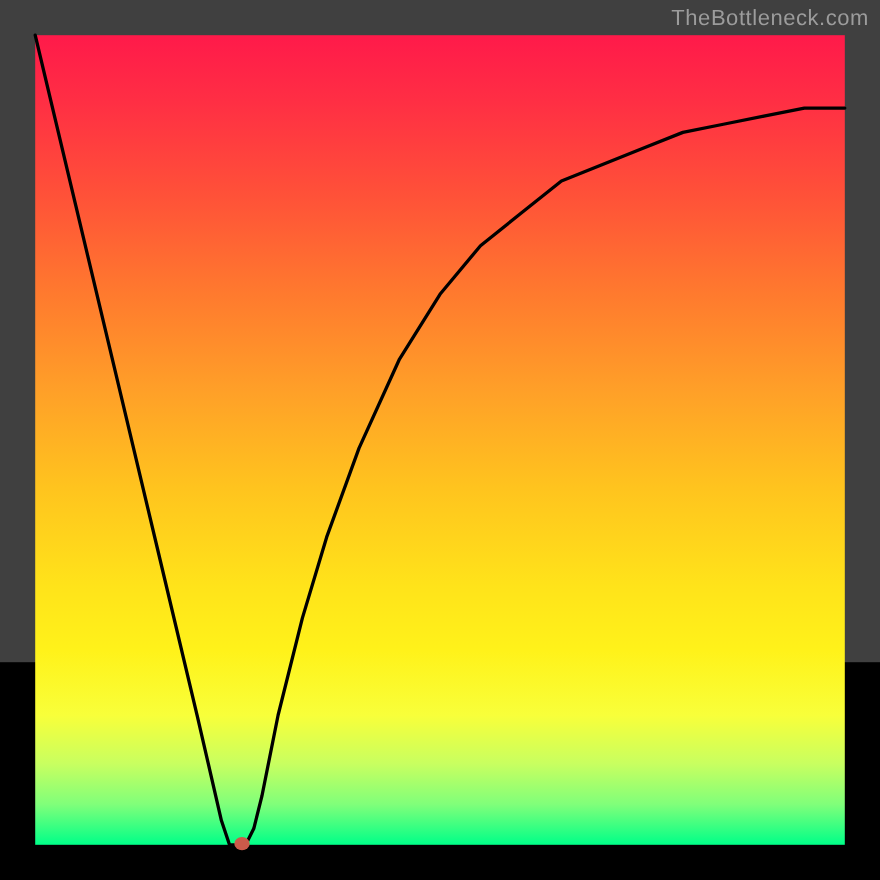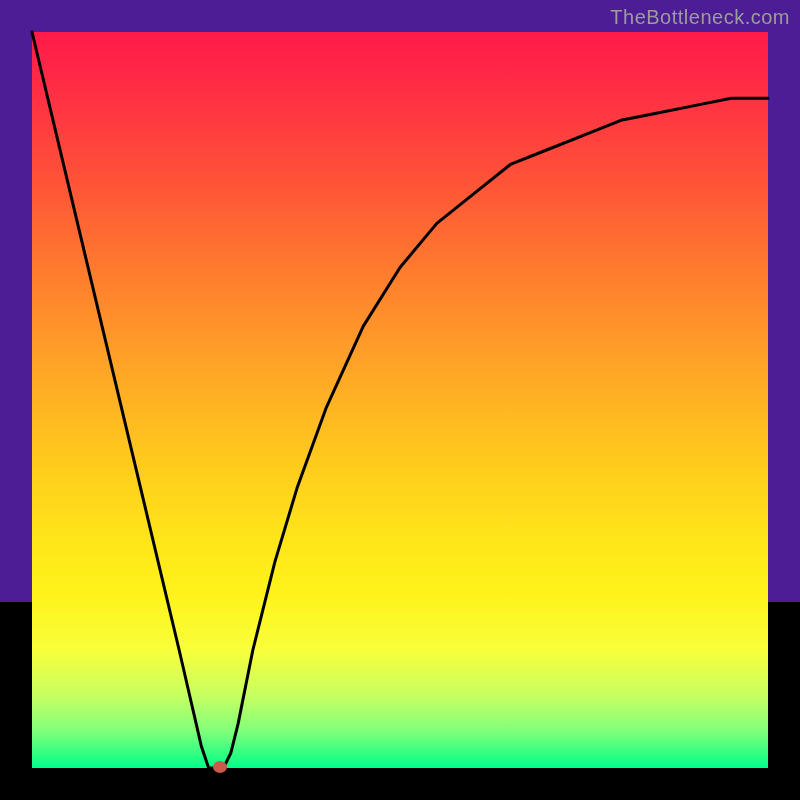--- a/index.html
+++ b/index.html
@@ -1,21 +1,21 @@
 <!DOCTYPE html>
 <html><head>
 <meta charset="utf-8">
 <style>
   * { margin: 0; padding: 0; box-sizing: border-box; }
   html, body { width: 800px; height: 800px; overflow: hidden; background: #000; font-family: Arial, Helvetica, sans-serif; }
   .frame {
     position: absolute;
     left: 0; top: 0;
     width: 800px; height: 602px;
-    background: #4c1d95;
+    background: #404040;
     padding-left: 32px;
   }
   .plot-area {
     position: absolute;
     left: 32px;
     top: 32px;
     width: 736px;
     height: 736px;
     background: linear-gradient(to bottom,
       #ff1a4a 0%,

